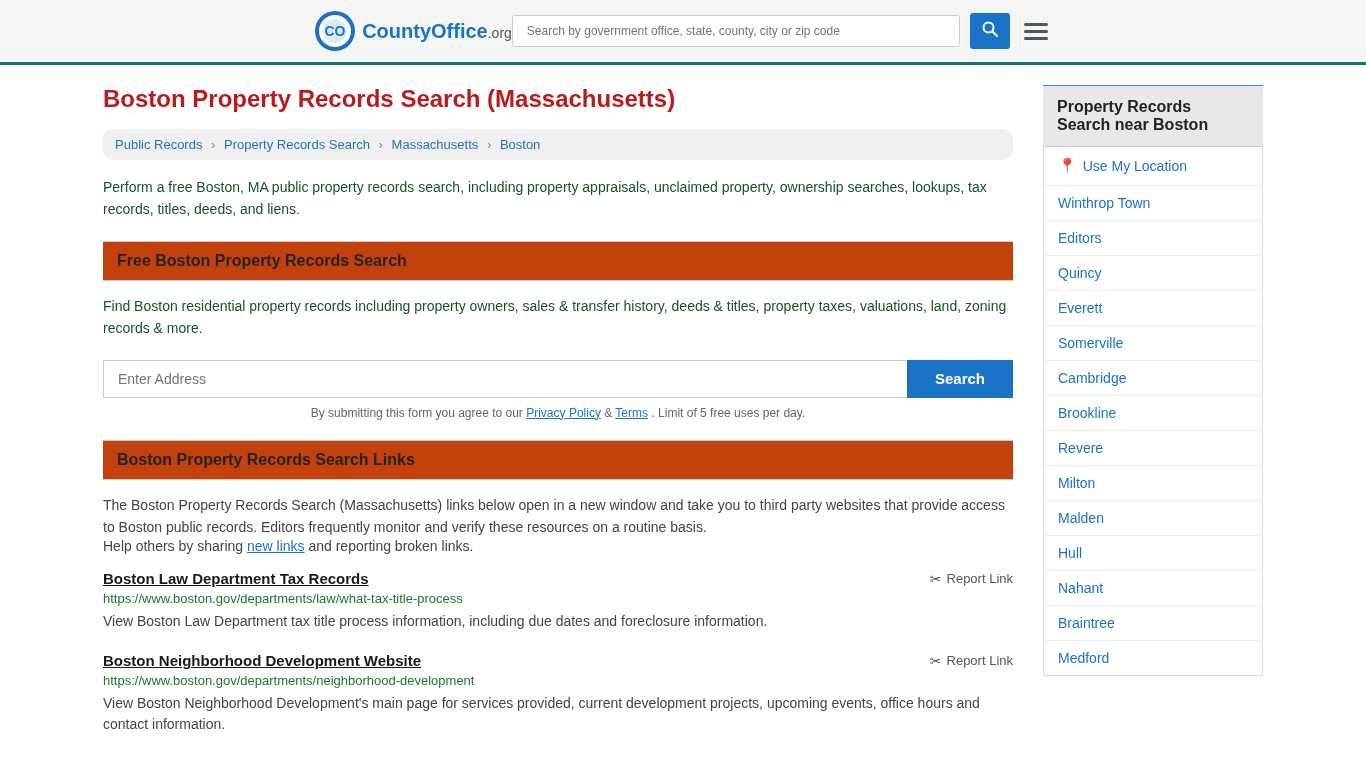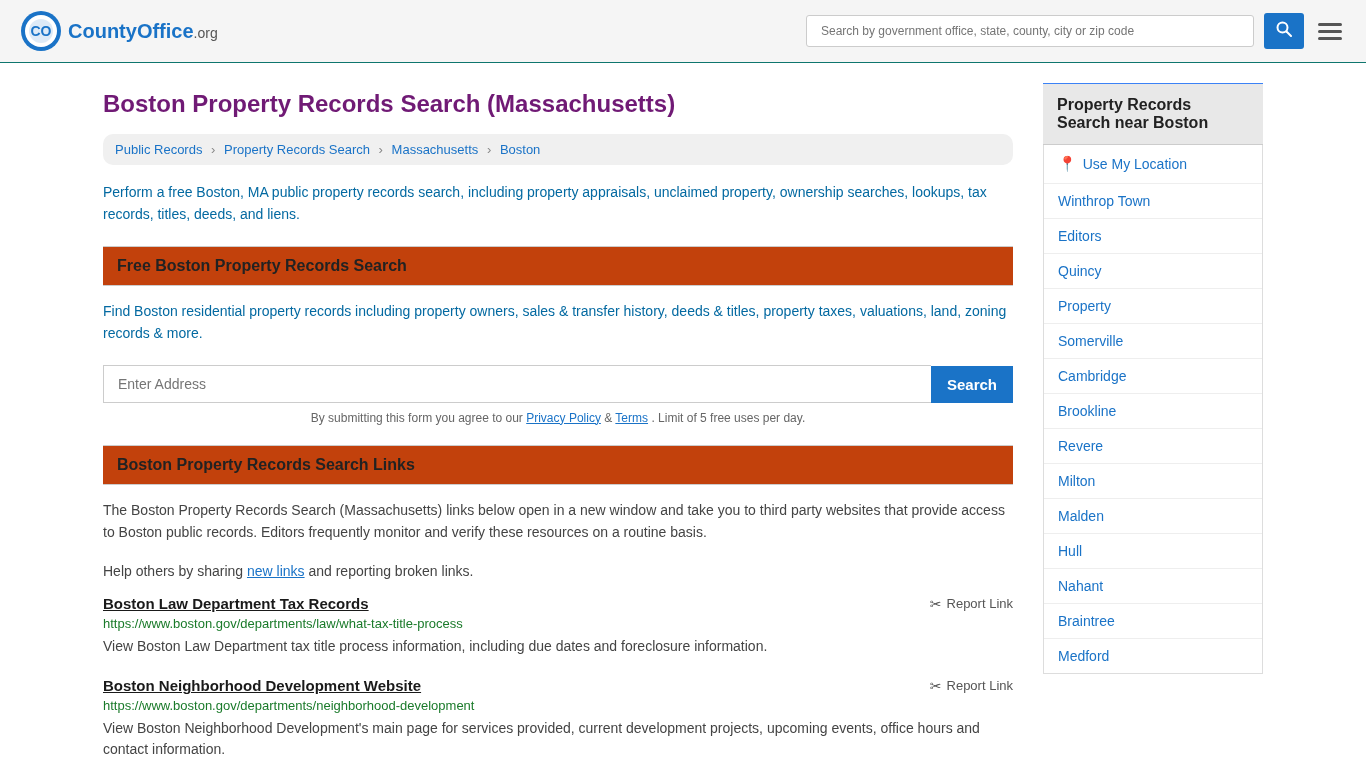--- a/index.html
+++ b/index.html
@@ -1,25 +1,25 @@
 <!DOCTYPE html>
 <html><head>
   <meta charset="utf-8">
   <style>
     * { box-sizing: border-box; margin: 0; padding: 0; }
     body { font-family: Arial, sans-serif; font-size: 14px; color: #333; background: #fff; }
 
     
     .header {
       background: #f5f5f5;
-      border-bottom: 1px solid #0f766e;
+      border-bottom: 3px solid #0f766e;
       padding: 10px 20px;
       display: flex;
       align-items: center;
-      justify-content: space-between;
+      justify-content: center;
     }
     .logo-area {
       display: flex;
       align-items: center;
       gap: 6px;
     }
     .logo-icon {
       width: 42px;
       height: 42px;
     }
@@ -75,44 +75,43 @@
     }
     .sidebar {
       width: 220px;
       flex-shrink: 0;
     }
 
     
     .page-title {
       font-size: 24px;
       font-weight: bold;
-      color: #701a75;
+      color: #b91c1c;
       margin-bottom: 16px;
-      margin-top: 7px;
     }
 
     
     .breadcrumb {
       background: #f0f0f0;
       padding: 8px 12px;
       font-size: 13px;
       color: #555;
       margin-bottom: 16px;
       border-radius: 10px;
     }
     .breadcrumb a {
       color: #1a73c7;
       text-decoration: none;
     }
     .breadcrumb-sep { margin: 0 5px; color: #888; }
 
     
     .description {
       font-size: 14px;
-      color: #0369a1;
+      color: #14532d;
       line-height: 1.6;
       margin-bottom: 20px;
     }
 
     
     .section-header {
       background: #c2410c;
       padding: 10px 14px;
       font-size: 16px;
       font-weight: bold;
@@ -122,36 +121,35 @@
       border-bottom: 1px solid #ccc;
     }
 
     
     .address-search-section {
       margin-bottom: 20px;
     }
     .address-form {
       display: flex;
       margin-bottom: 8px;
-      align-items: flex-end;
     }
     .address-input {
       flex: 1;
       padding: 10px 14px;
       border: 1px solid #ccc;
       border-right: none;
       font-size: 14px;
       outline: none;
       color: #999;
     }
     .address-search-btn {
       background: #1a73c7;
       color: #fff;
       border: none;
-      padding: 10px 16px;
+      padding: 10px 28px;
       font-size: 15px;
       font-weight: bold;
       cursor: pointer;
     }
     .form-disclaimer {
       font-size: 12px;
       color: #666;
       text-align: center;
     }
     .form-disclaimer a {
@@ -160,21 +158,21 @@
     }
 
     
     .links-section {
       margin-bottom: 20px;
     }
     .links-description {
       font-size: 14px;
       color: #444;
       line-height: 1.6;
-      margin-bottom: 20px;
+      margin-bottom: 0;
     }
     .share-text {
       font-size: 14px;
       color: #444;
       margin-bottom: 16px;
     }
     .share-text a {
       color: #1a73c7;
       text-decoration: underline;
     }
@@ -380,21 +378,21 @@
       <li class="sidebar-item">
           <a href="#">Winthrop Town</a>
         </li>
       <li class="sidebar-item">
           <a href="#">Editors</a>
         </li>
       <li class="sidebar-item">
           <a href="#">Quincy</a>
         </li>
       <li class="sidebar-item">
-          <a href="#">Property</a>
+          <a href="#">Everett</a>
         </li>
       <li class="sidebar-item">
           <a href="#">Somerville</a>
         </li>
       <li class="sidebar-item">
           <a href="#">Cambridge</a>
         </li>
       <li class="sidebar-item">
           <a href="#">Brookline</a>
         </li>

